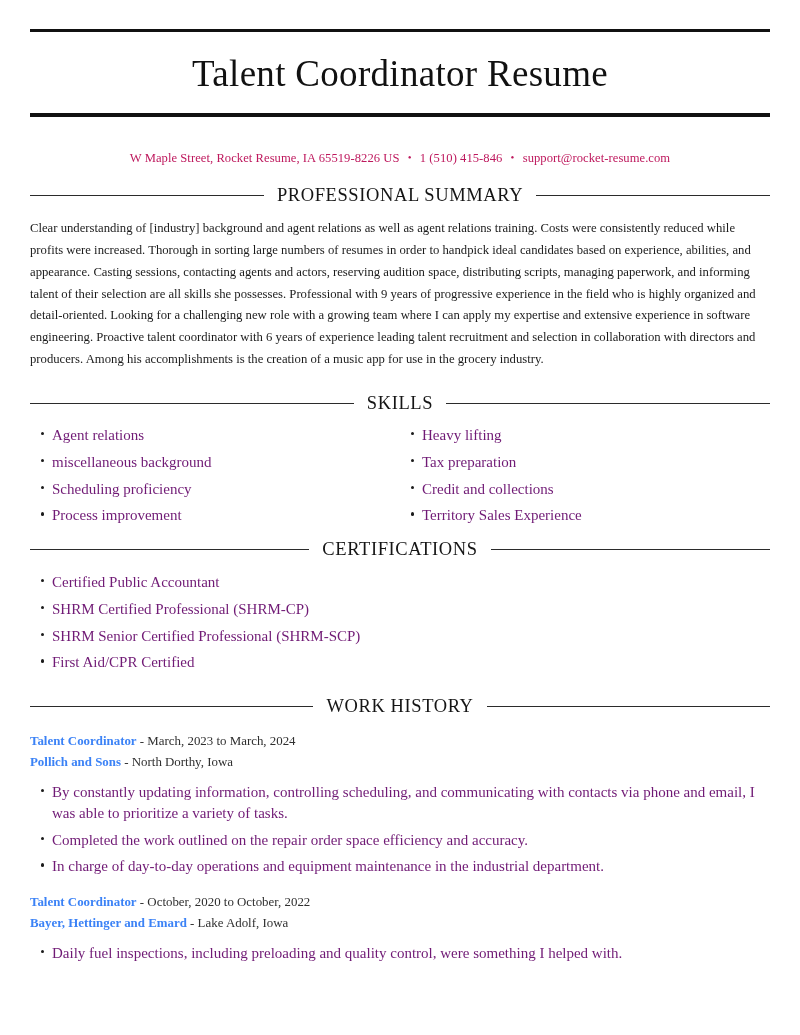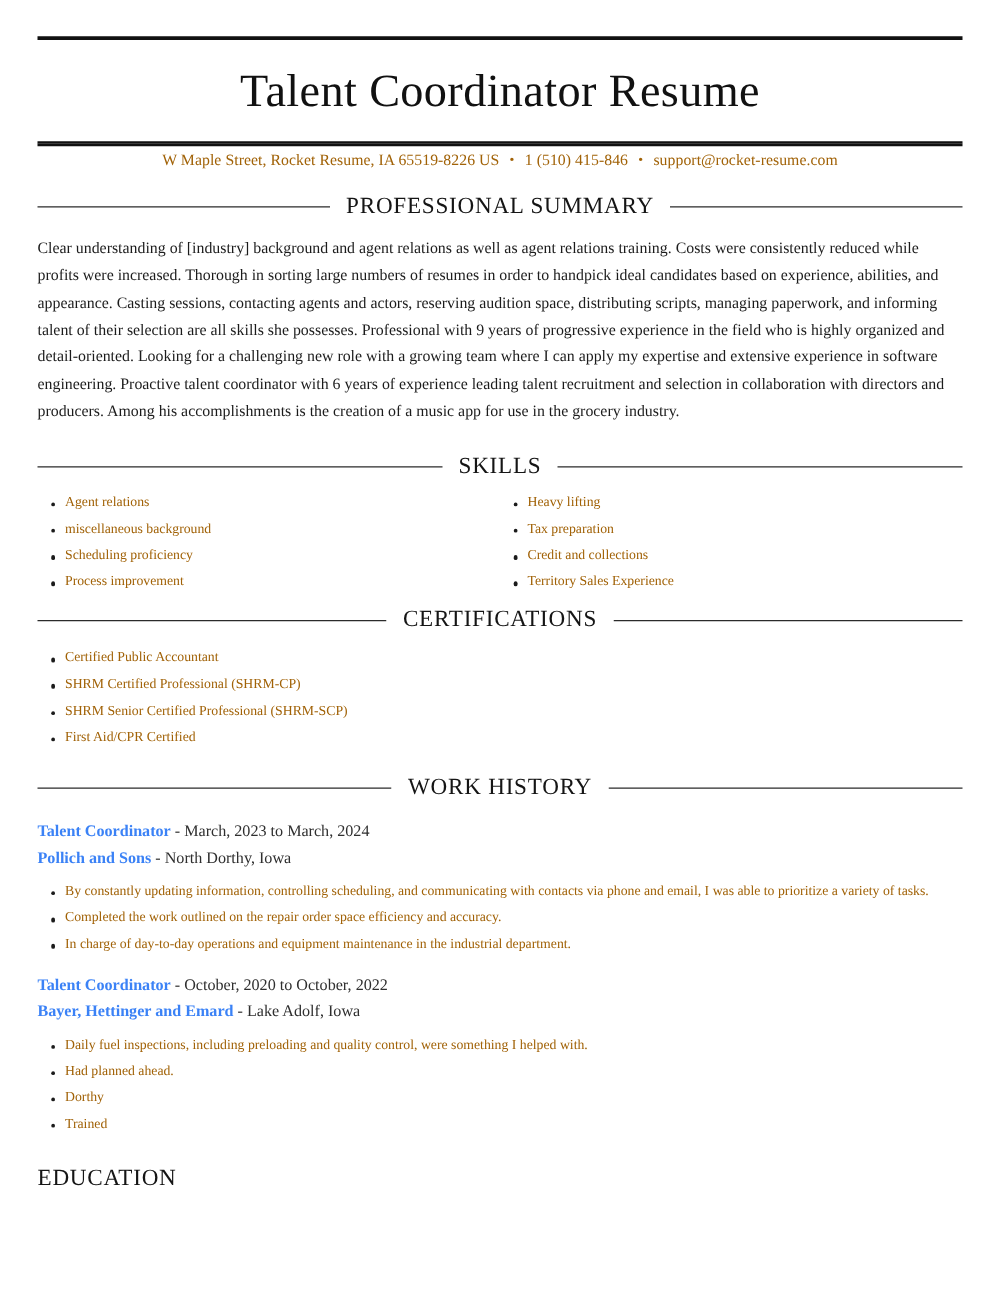--- a/index.html
+++ b/index.html
@@ -45,22 +45,22 @@
   .header-rule-bottom {
     height: 4px;
     border-top: 2px solid #111111;
     border-bottom: 2px solid #111111;
     background: #ffffff;
   }
 
   .contact-line {
     text-align: center;
     font-size: 12.6px;
-    color: #a16207;
-    padding-top: 4px;
+    color: #be185d;
+    padding-top: 34px;
     letter-spacing: 0.05px;
   }
   .contact-sep {
     padding: 0 5px;
     font-size: 11px;
     position: relative;
     top: -1px;
   }
 
   
@@ -97,24 +97,24 @@
   }
 
   
   ul.bullets {
     list-style: none;
     padding-top: 8px;
   }
   ul.bullets li {
     position: relative;
     padding-left: 22px;
-    font-size: 11px;
+    font-size: 15px;
     line-height: 1.42;
     margin-bottom: 5.5px;
-    color: #a16207;
+    color: #701a75;
   }
   ul.bullets li::before {
     content: "";
     position: absolute;
     left: 11px;
     top: 7px;
     width: 3.4px;
     height: 3.4px;
     background: #1b1b1b;
     border-radius: 50%;

